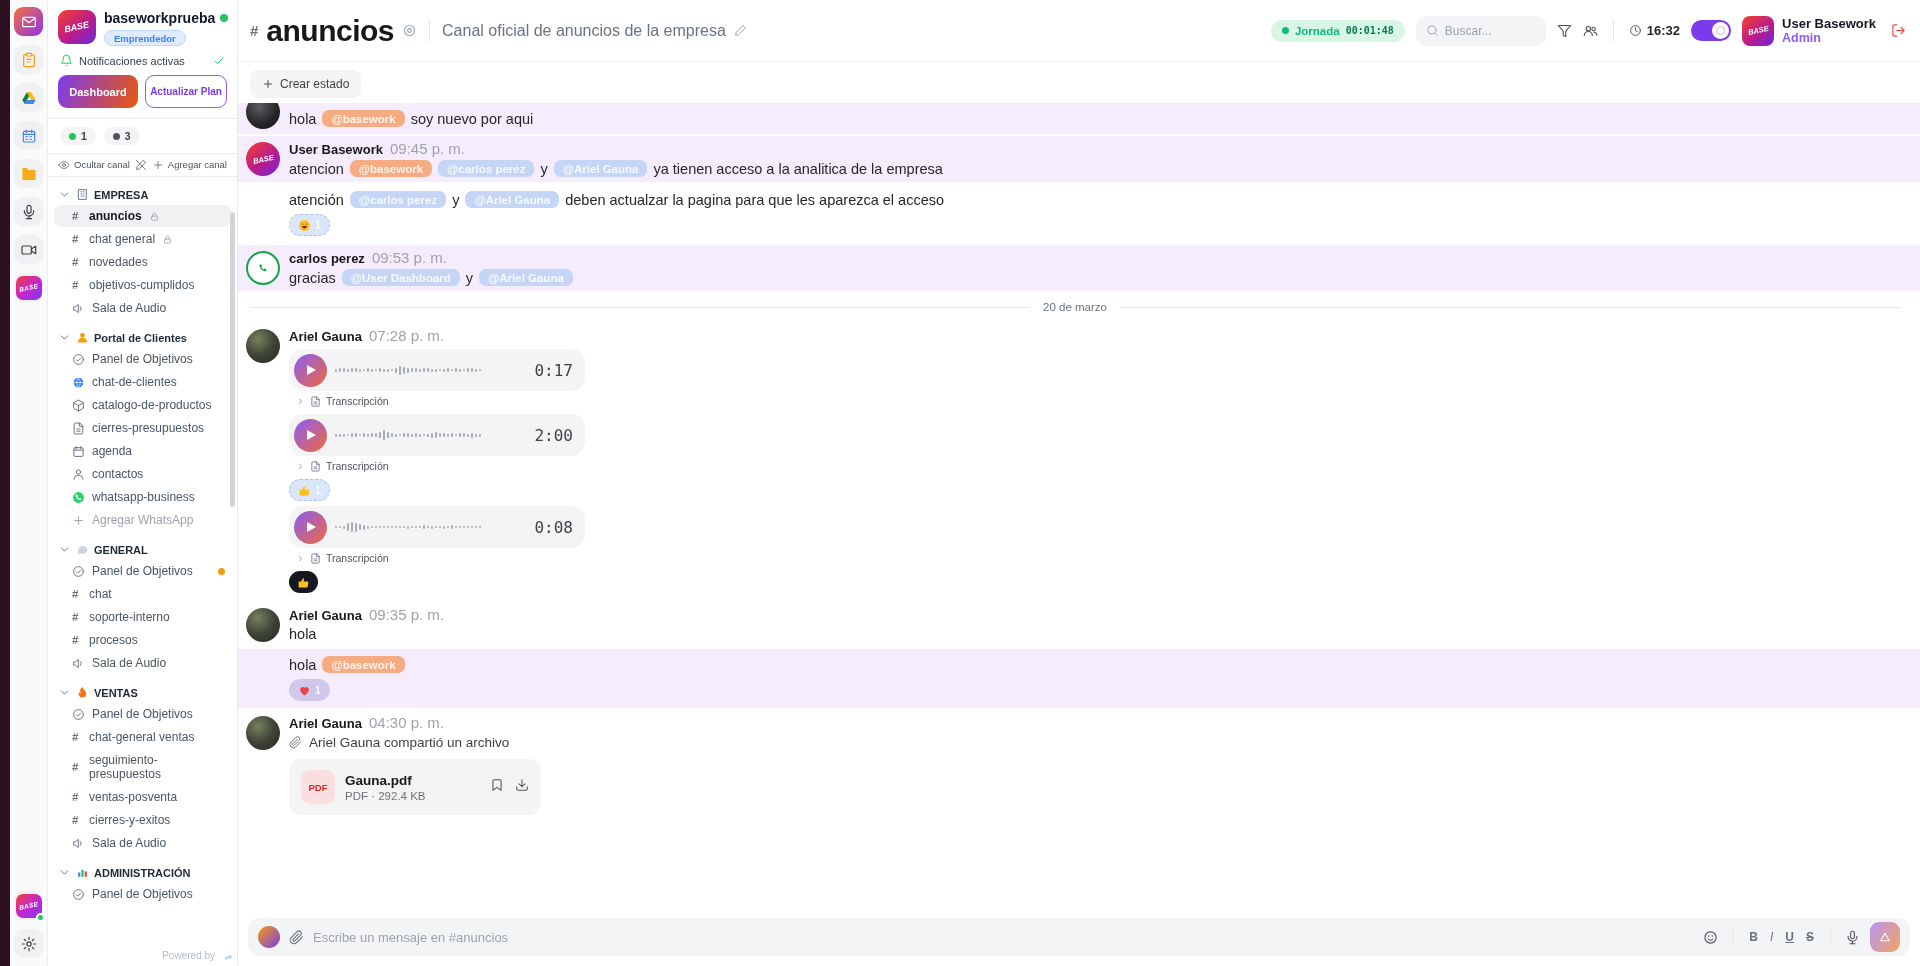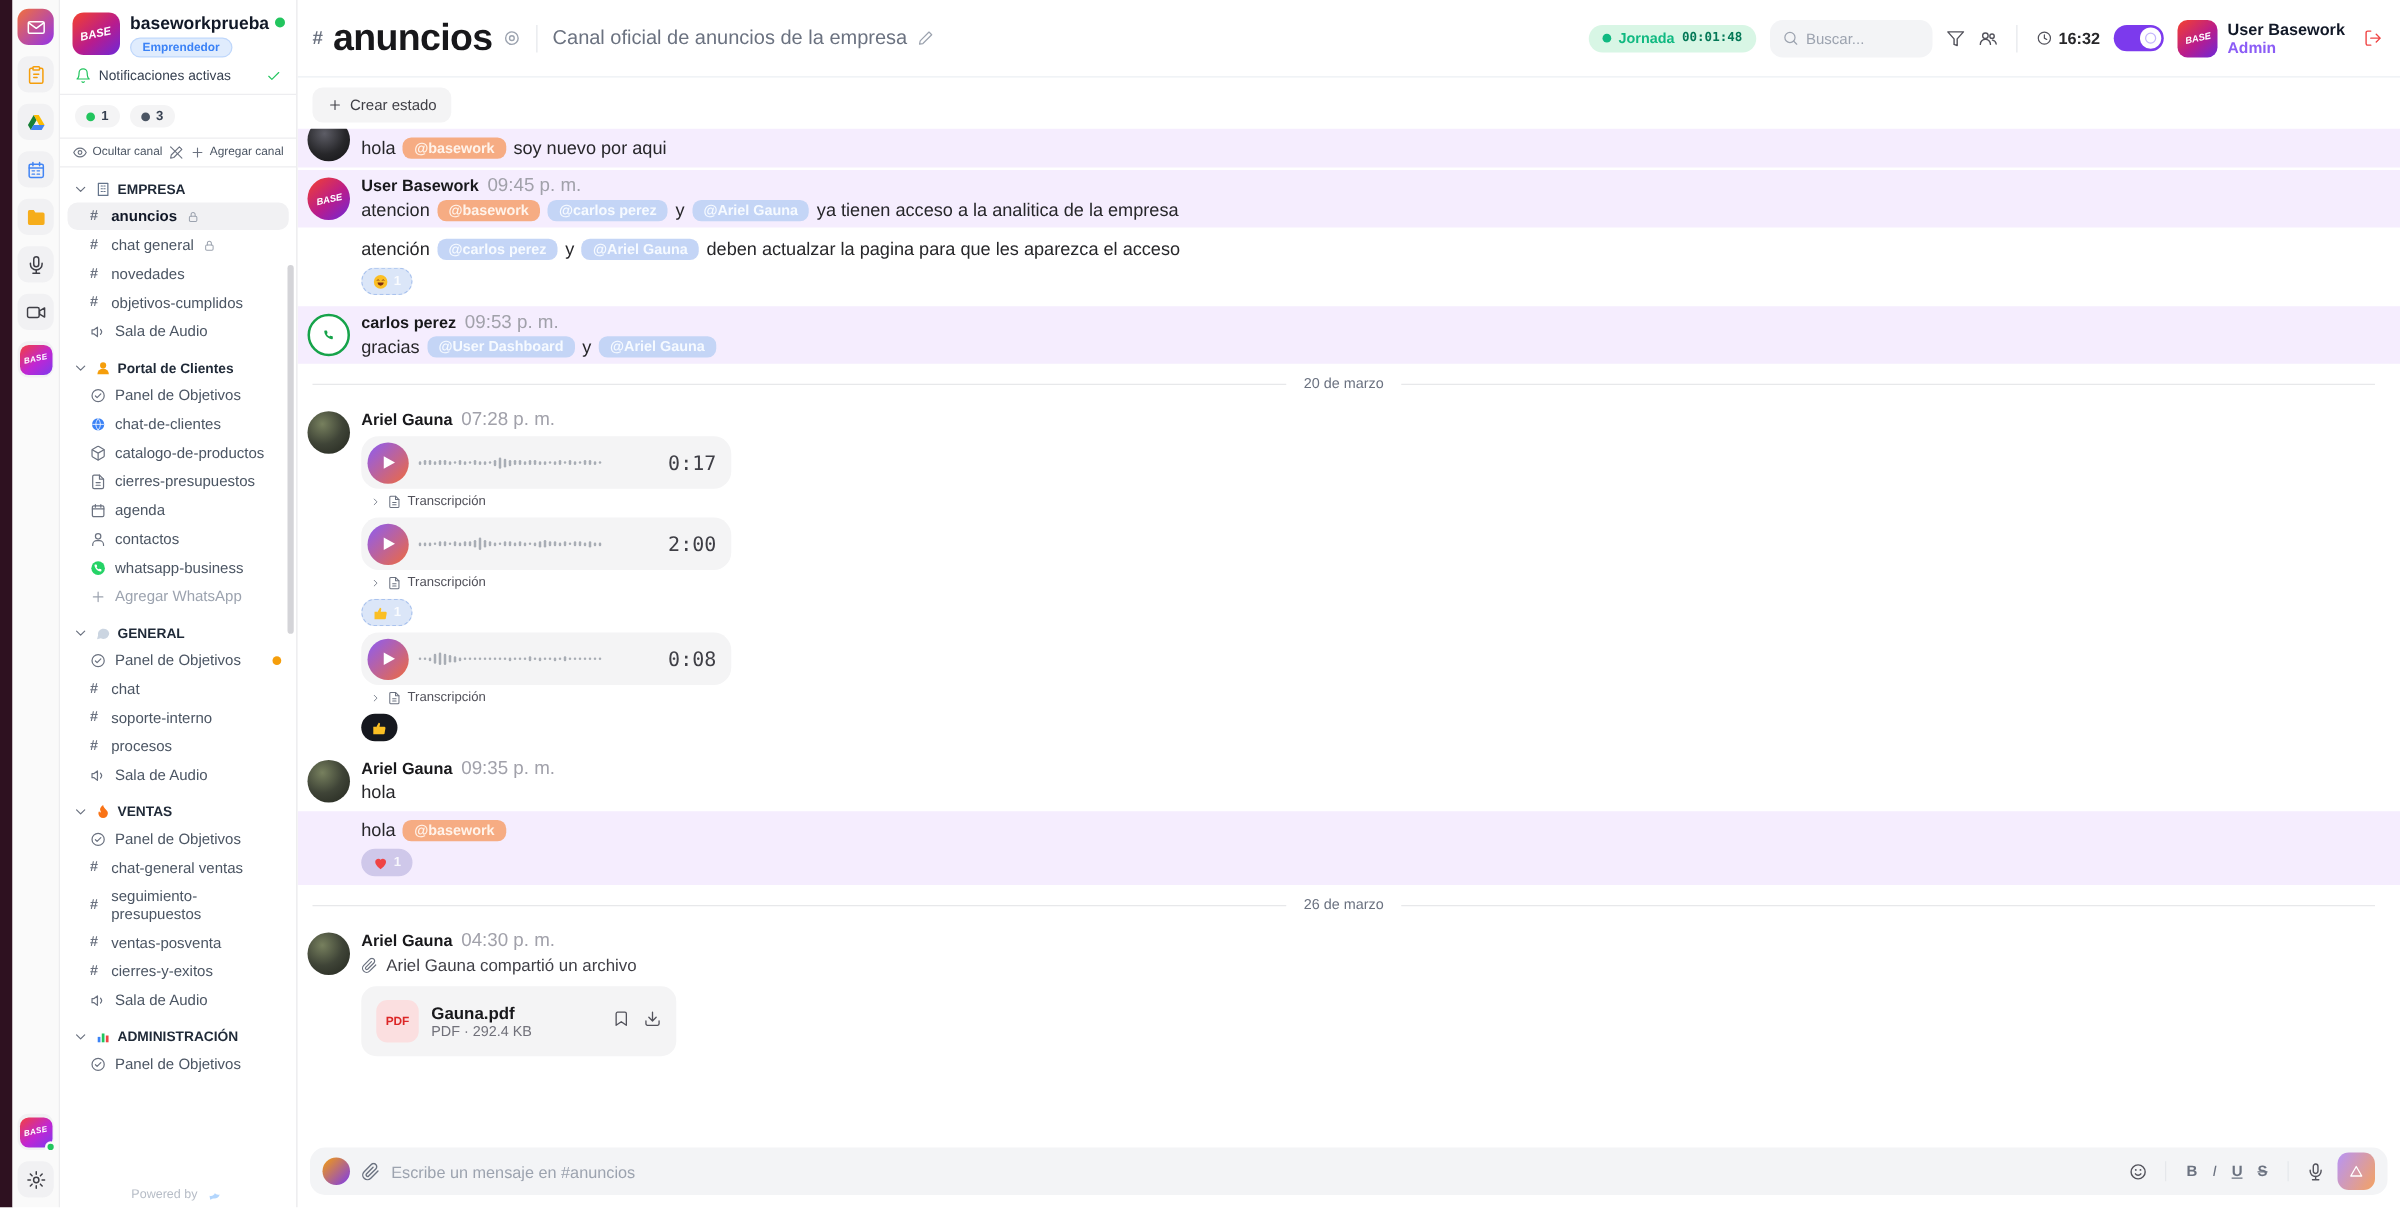--- a/index.html
+++ b/index.html
@@ -47,21 +47,21 @@
 .sec-head .ic{width:13px;height:13px}
 .ic-building{color:#64748b}
 .chan{display:flex;align-items:center;gap:7px;padding:4px 6px 4px 18px;font-size:12px;color:#4b5563;border-radius:8px;cursor:pointer;margin:1px 0}
 .chan .ic{width:13px;height:13px;color:#6b7280}
 .chan.active{background:#f1f1f3;color:#111827;font-weight:bold}
 .chan.muted{color:#9ca3af}.chan.muted .ic{color:#9ca3af}
 .hash-g{color:#6b7280;font-weight:bold;width:10px;font-size:11.5px;flex-shrink:0}
 .chan .lock{width:11px;height:11px;color:#9ca3af}
 .item-dot{margin-left:auto;width:7px;height:7px;border-radius:50%;background:#f59e0b}
 .sb-scroll{position:absolute;right:2px;top:212px;width:5px;height:295px;background:#d4d4d8;border-radius:3px}
-.powered{position:absolute;bottom:0;left:0;right:1px;height:22px;background:#fff;display:flex;align-items:center;justify-content:center;gap:8px;font-size:10px;color:#b6bcc6}
+.powered{position:absolute;bottom:0;left:0;right:1px;height:22px;background:#fff;display:flex;align-items:center;justify-content:flex-end;gap:8px;font-size:10px;color:#b6bcc6}
 .ic-dove{opacity:.7;width:13px;height:13px}
 
 .main{flex:1;display:flex;flex-direction:column;min-width:0;background:#fff}
 .topbar{height:62px;display:flex;align-items:center;padding:0 14px 0 12px;border-bottom:1px solid #eceff3;gap:8px;flex-shrink:0}
 .tb-hash{font-size:15px;color:#6b7280;font-weight:bold}
 .tb-title{font-size:30px;font-weight:800;color:#18181b;letter-spacing:-.5px}
 .tb-eye{color:#9ca3af;cursor:pointer}
 .vsep{width:1px;height:22px;background:#e5e7eb;margin:0 4px}
 .tb-desc{font-size:16px;color:#6b7280}
 .tb-pencil{color:#9ca3af;width:13px;height:13px;cursor:pointer}
@@ -239,20 +239,24 @@
     <div class="notif-row">
       <svg class="ic ic-bell" viewBox="0 0 24 24">
           <path d="M18 8a6 6 0 1 0-12 0c0 7-3 9-3 9h18s-3-2-3-9"></path>
           <path d="M13.7 21a2 2 0 0 1-3.4 0"></path>
         </svg>
       <span>Notificaciones activas</span>
       <svg class="ic notif-check" viewBox="0 0 24 24">
           <path d="M20 6L9 17l-5-5"></path>
         </svg>
     </div>
+    <div class="plan-btns">
+      <button class="btn-dash">Dashboard</button>
+      <button class="btn-upg">Actualizar Plan</button>
+    </div>
     <div class="hr"></div>
     <div class="presence">
       <span class="pres-pill">
           <span class="pres-dot" style="background:#22c55e"></span>
           <span>1</span>
         </span>
       <span class="pres-pill">
           <span class="pres-dot" style="background:#4b5563"></span>
           <span>3</span>
         </span>
@@ -854,25 +858,20 @@
               <div class="reactions">
                 <span class="react lavender">
                   <svg class="ic ic-heart" viewBox="0 0 24 24">
                     <path d="M12 21s-8-5.3-8-11a4.6 4.6 0 0 1 8-3 4.6 4.6 0 0 1 8 3c0 5.7-8 11-8 11z" fill="#ef4444" stroke="none"></path>
                   </svg>
                   <span class="rcount">1</span>
                 </span>
               </div>
             </div>
           </div>
-          <div class="date-divider">
-            <span class="line"></span>
-            <span>26 de marzo</span>
-            <span class="line"></span>
-          </div>
           <div class="msg">
             <div class="avatar av-photo"></div>
             <div class="msg-body">
               <div class="msg-head">
                 <span class="msg-name">Ariel Gauna</span>
                 <span class="msg-time">04:30 p. m.</span>
               </div>
               <div class="attach-note">
                 <svg class="ic ic-paperclip" viewBox="0 0 24 24">
                   <path d="M21.4 11l-9.2 9.2a6 6 0 0 1-8.5-8.5l9.2-9.2a4 4 0 1 1 5.7 5.7l-9.2 9.2a2 2 0 0 1-2.8-2.8l8.5-8.5"></path>

